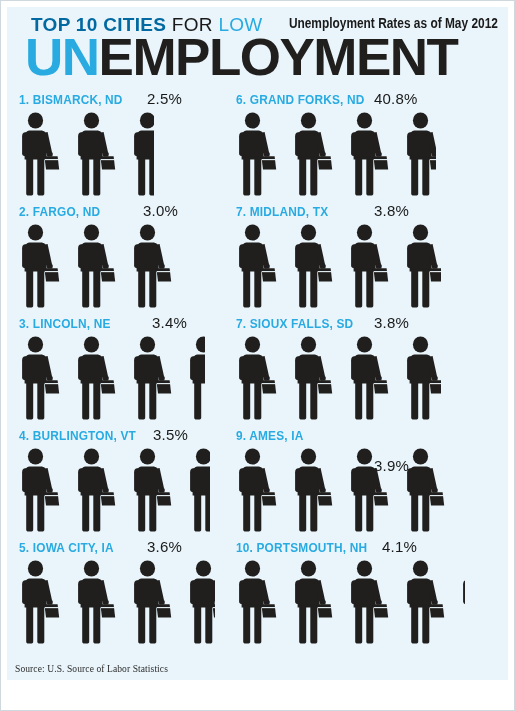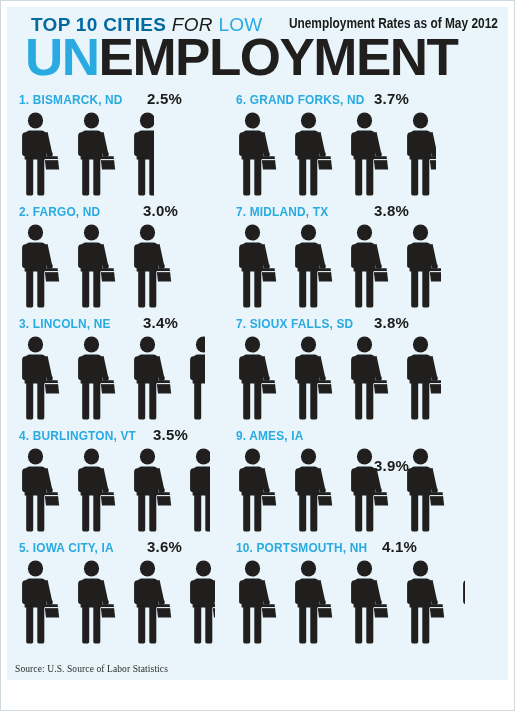--- a/index.html
+++ b/index.html
@@ -31,21 +31,21 @@
   .kicker{
     position:absolute;left:24px;top:7px;
     white-space:nowrap;
     font-size:19px;letter-spacing:-0.2px;
   }
   .kicker .k-bold{
     font-weight:bold;color:#0369a1;font-family:"Liberation Sans",sans-serif;
     letter-spacing:0.3px;
   }
   .kicker .k-reg{
-    font-weight:normal;color:#1a1a1a;letter-spacing:0.3px;font-style:italic;
+    font-weight:normal;color:#1a1a1a;letter-spacing:0.3px;
   }
   .kicker .k-blue{
     font-weight:normal;color:#29abe2;letter-spacing:0.3px;
   }
   .hdr-date{
     position:absolute;right:10px;top:8px;
     font-family:"Liberation Sans Narrow","Liberation Sans",sans-serif;
     font-weight:bold;
     font-size:14px;color:#1a1a1a;
     transform:scaleX(0.85);
@@ -88,21 +88,21 @@
     font-size:13.5px;
     color:#29abe2;
     letter-spacing:0.2px;
     transform:scaleX(0.88);
     transform-origin:left center;
     white-space:nowrap;
   }
   .pct{
     position:absolute;top:0;
     font-family:"Liberation Sans",sans-serif;
-    font-weight:bold;font-size:15px;color:#1a1a1a;
+    font-weight:normal;font-size:15px;color:#1a1a1a;
     letter-spacing:0.2px;
     white-space:nowrap;
   }
   .row-figs{
     position:absolute;left:0;top:22px;
     height:86px;
     width:243px;
   }
   .fig{
     position:absolute;top:0;
@@ -246,21 +246,21 @@
                     <path d="M25.4 44.2 L38.6 44.2 L40.2 57.6 L27.0 57.6 Z"></path>
                   </g>
                   <path d="M25.9 47.6 L39.0 47.6" stroke="#e9f5fb" stroke-width="1.1" fill="none"></path>
                 </svg>
               </div>
             </div>
           </div>
           <div class="row">
             <div class="row-head">
               <div class="city">3. LINCOLN, NE</div>
-              <div class="pct" style="left: 124px;">3.4%</div>
+              <div class="pct" style="left: 133px;">3.4%</div>
             </div>
             <div class="row-figs">
               <div class="fig" style="left: 0px;">
                 <svg width="46" height="84" viewBox="0 0 46 84" xmlns="http://www.w3.org/2000/svg">
                   <g fill="#211f1e">
                     <ellipse cx="16.5" cy="8.5" rx="7.6" ry="8"></ellipse>
                     <path d="M5.6 23.5 C5.6 20.4 8.2 18.4 11.6 18.4 L21.8 18.4 C25.2 18.4 27.6 20.6 27.6 23.8 L27.6 47.5 L5.6 47.5 Z"></path>
                     <path d="M3.1 24.2 C3.1 21.6 4.4 20.2 6.3 20.2 C8.2 20.2 9.3 21.6 9.3 24.2 L9.3 41.5 C9.3 43.2 8.1 44.2 6.3 44.2 C4.5 44.2 3.1 43.2 3.1 41.5 Z"></path>
                     <path d="M22.6 21.2 L28.6 20.1 L33.0 40.3 L27.2 41.6 Z"></path>
                     <ellipse cx="30.6" cy="42.0" rx="3.0" ry="2.8"></ellipse>
@@ -464,21 +464,21 @@
                   <path d="M25.9 47.6 L39.0 47.6" stroke="#e9f5fb" stroke-width="1.1" fill="none"></path>
                 </svg>
               </div>
             </div>
           </div>
         </div>
       <div class="col col-right" id="col-right">
           <div class="row">
             <div class="row-head">
               <div class="city">6. GRAND FORKS, ND</div>
-              <div class="pct" style="left: 138px;">3.7%</div>
+              <div class="pct" style="left: 138px;">40.8%</div>
             </div>
             <div class="row-figs">
               <div class="fig" style="left: 0px;">
                 <svg width="46" height="84" viewBox="0 0 46 84" xmlns="http://www.w3.org/2000/svg">
                   <g fill="#211f1e">
                     <ellipse cx="16.5" cy="8.5" rx="7.6" ry="8"></ellipse>
                     <path d="M5.6 23.5 C5.6 20.4 8.2 18.4 11.6 18.4 L21.8 18.4 C25.2 18.4 27.6 20.6 27.6 23.8 L27.6 47.5 L5.6 47.5 Z"></path>
                     <path d="M3.1 24.2 C3.1 21.6 4.4 20.2 6.3 20.2 C8.2 20.2 9.3 21.6 9.3 24.2 L9.3 41.5 C9.3 43.2 8.1 44.2 6.3 44.2 C4.5 44.2 3.1 43.2 3.1 41.5 Z"></path>
                     <path d="M22.6 21.2 L28.6 20.1 L33.0 40.3 L27.2 41.6 Z"></path>
                     <ellipse cx="30.6" cy="42.0" rx="3.0" ry="2.8"></ellipse>

